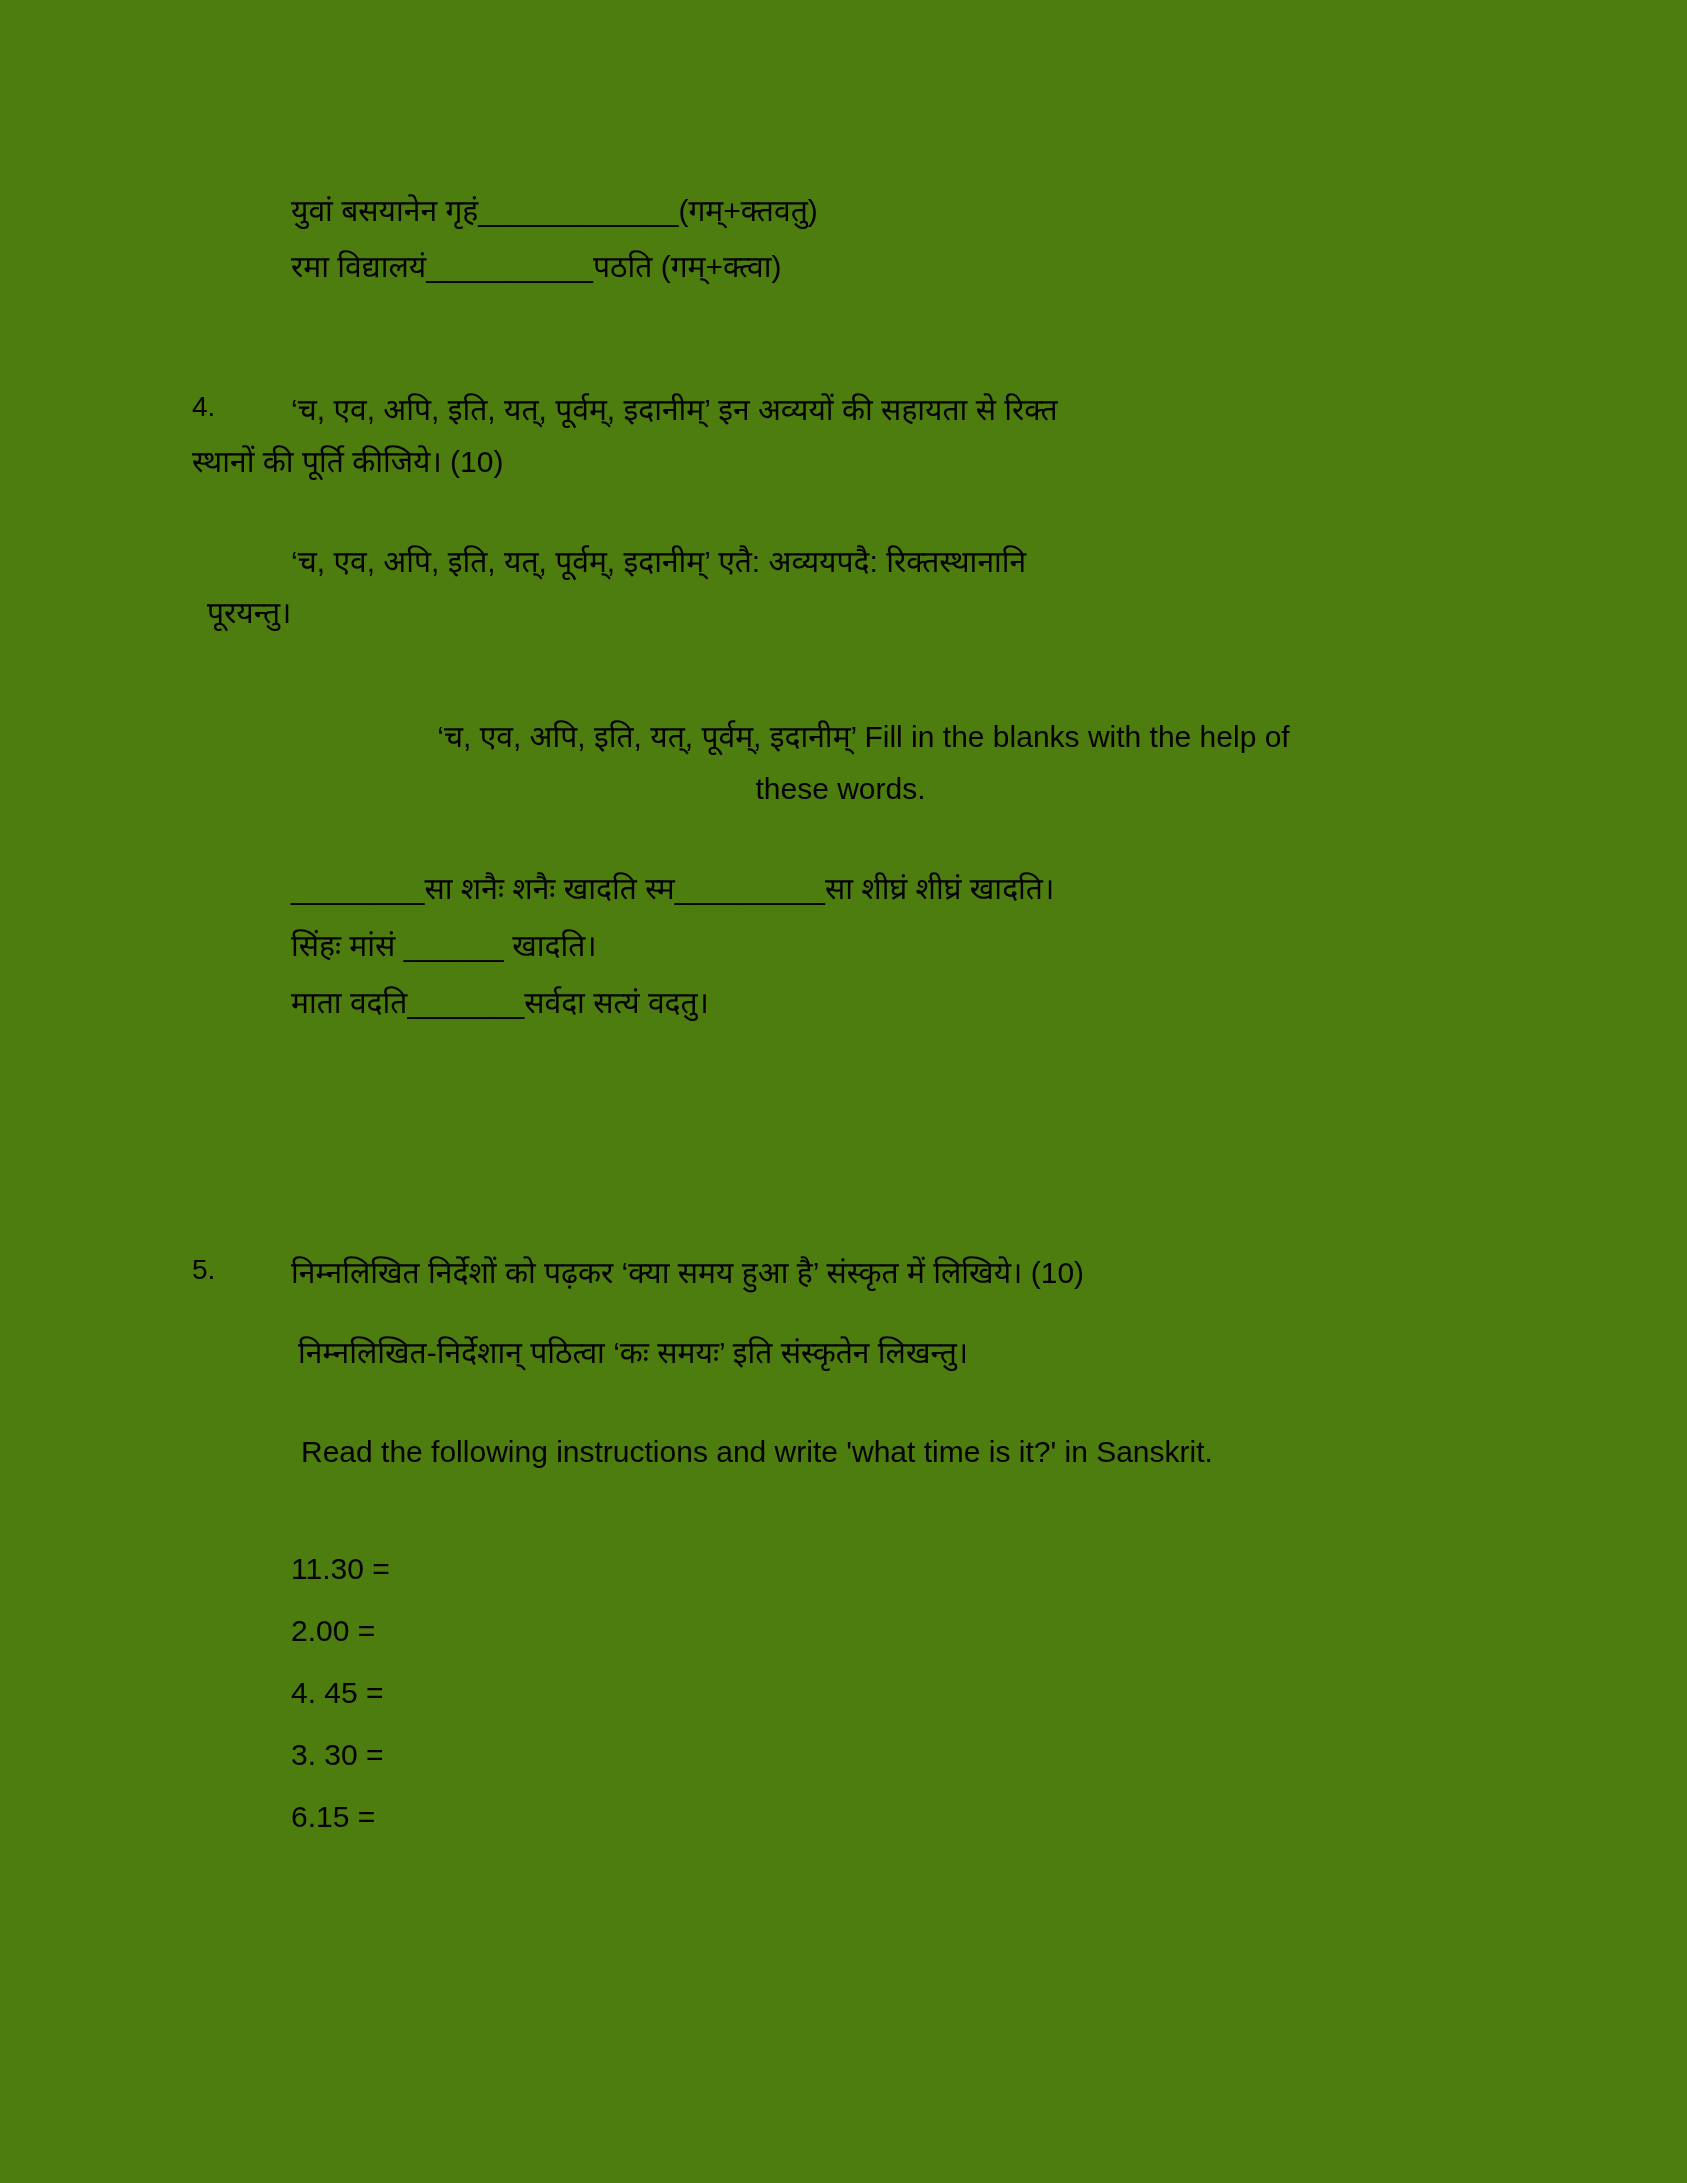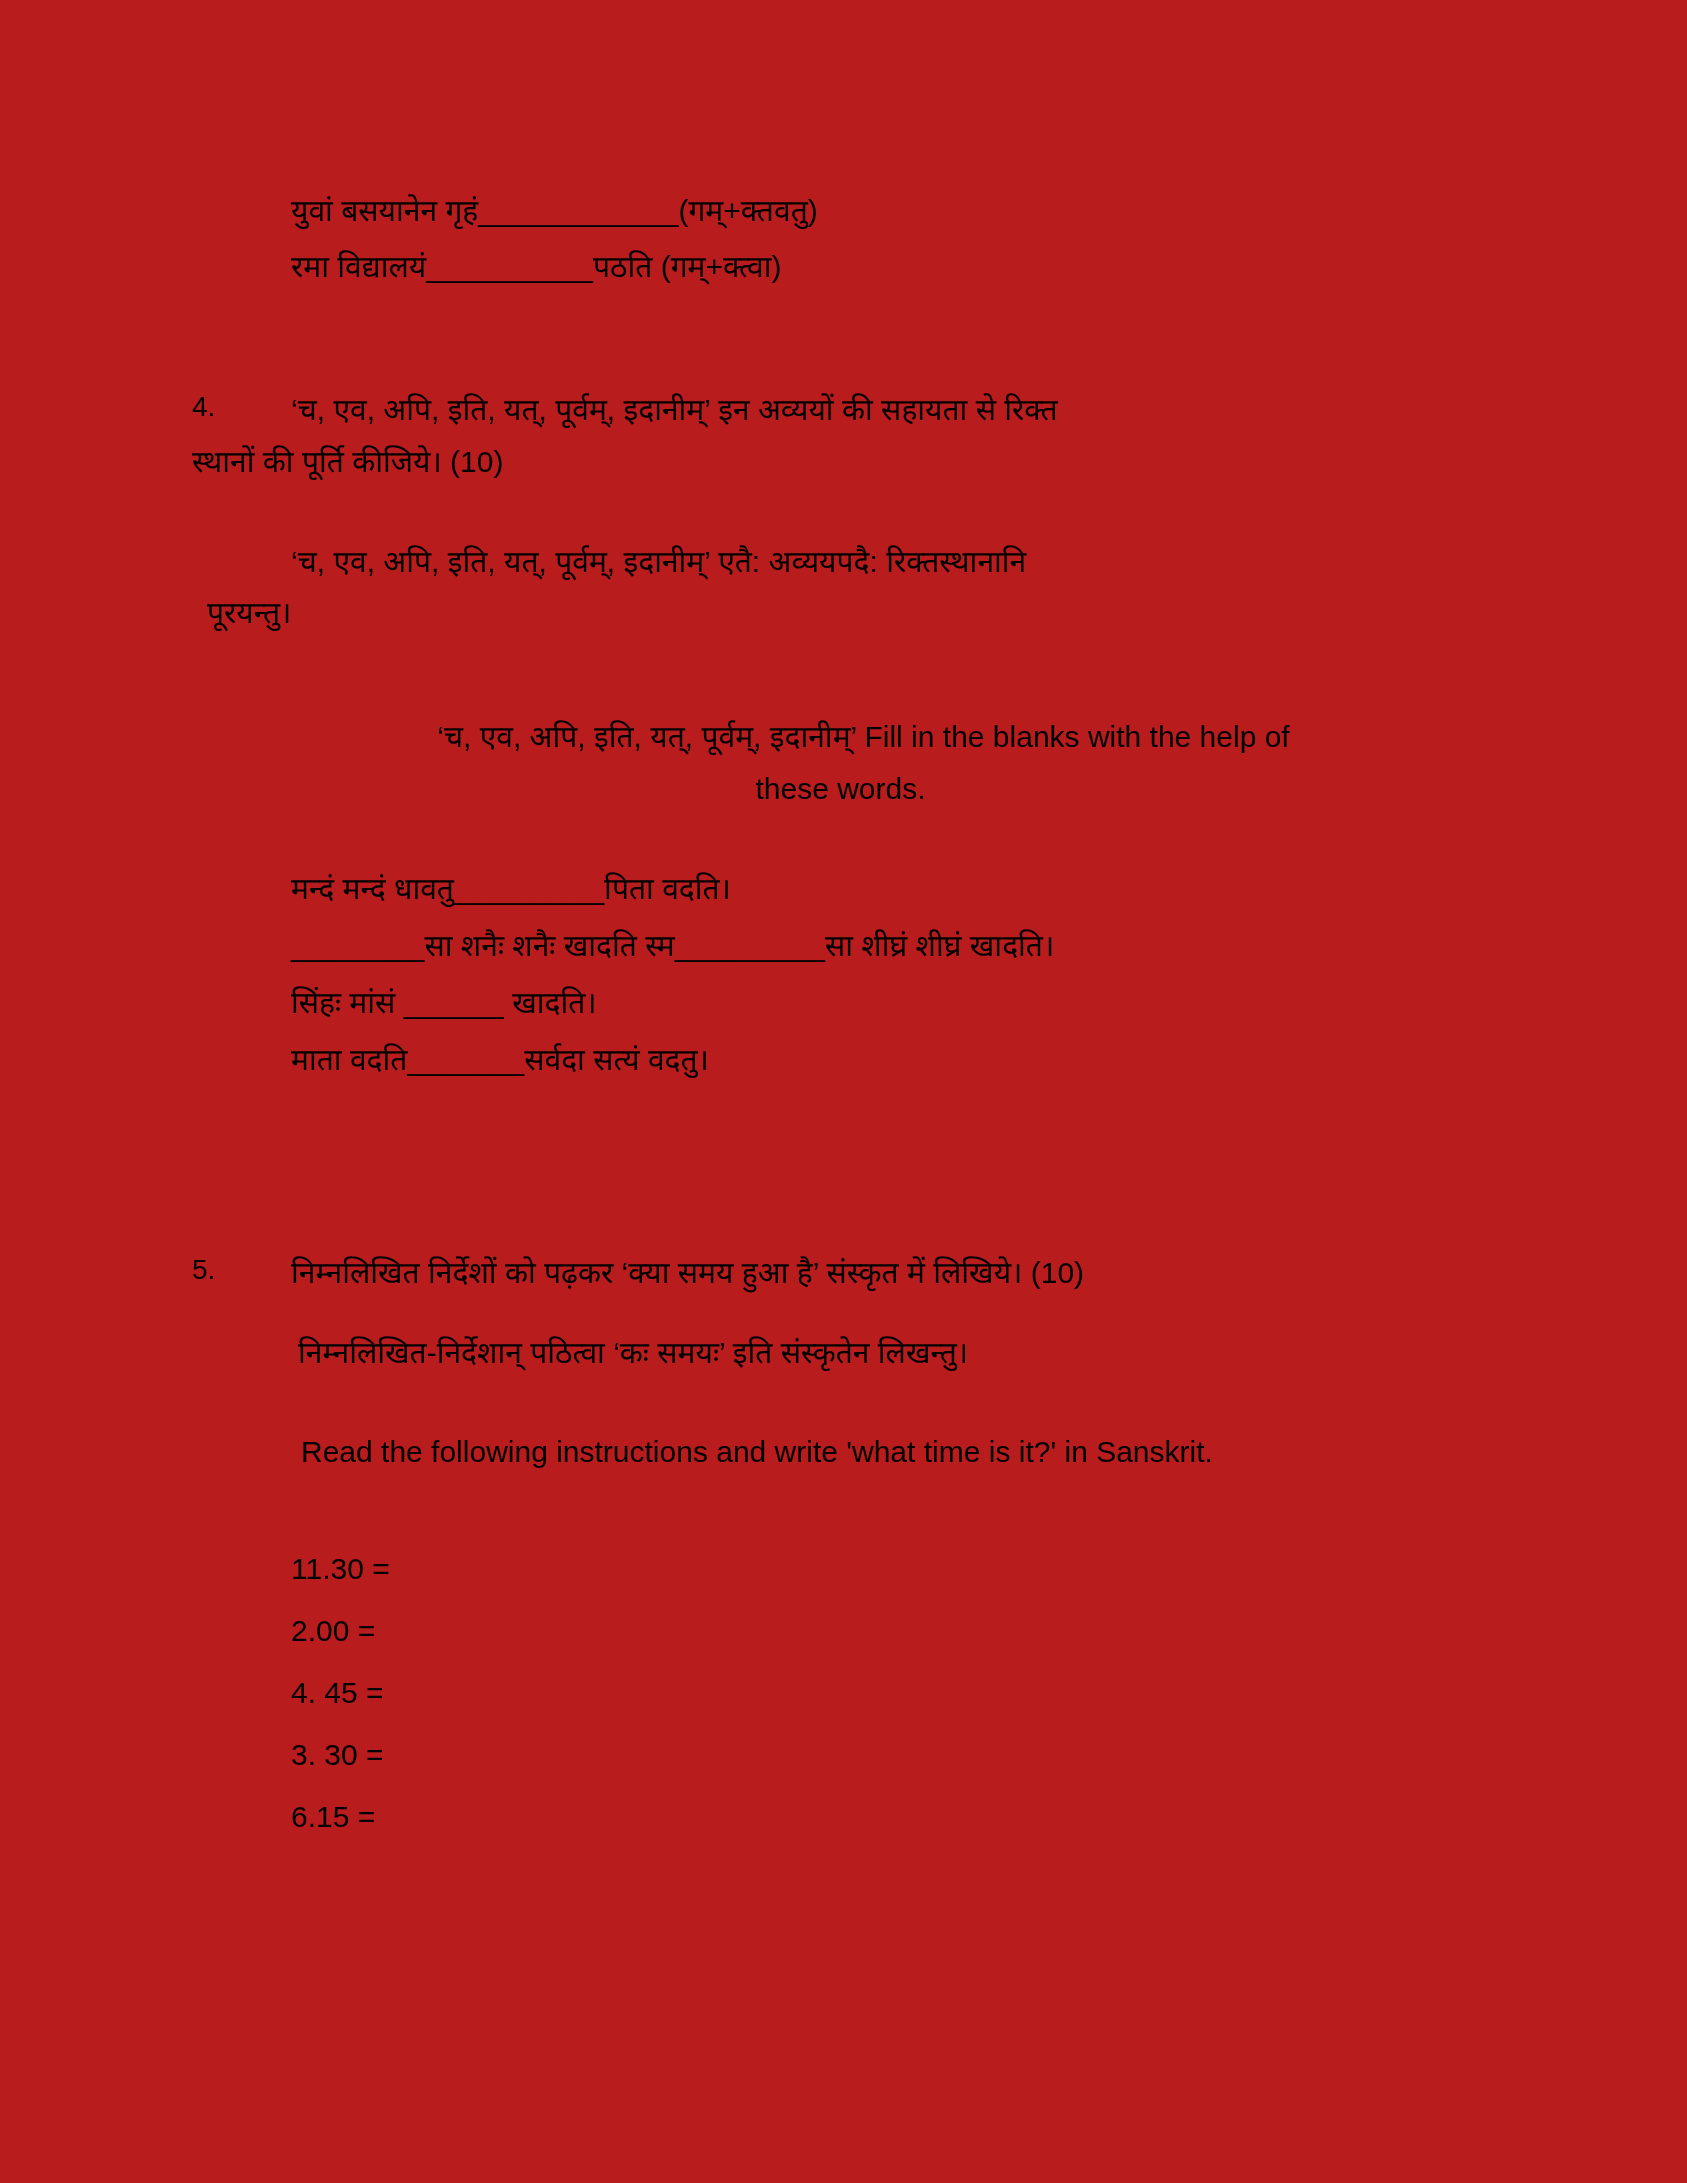--- a/index.html
+++ b/index.html
@@ -11,21 +11,21 @@
     width: 1687px;
     height: 2183px;
     font-family: "Liberation Sans", "DejaVu Sans", sans-serif;
     color: #000000;
     position: relative;
     overflow: hidden;
   }
   .page {
     position: absolute;
     inset: 0;
-    background: #b91c1c;
+    background: #4d7c0f;
   }
   .content {
     position: absolute;
     left: 0;
     top: 0;
     width: 1687px;
   }
   .dev {
     font-family: "Liberation Sans", "DejaVu Sans", sans-serif;
     font-size: 31px;
@@ -120,21 +120,20 @@
       <div class="qbody" style="left:0px; top:52px; width:1297px; text-align:left;">स्थानों   की पूर्ति कीजिये।  (10)</div>
     </div>
 
     <div class="indent-para" style="left:291px; top:536px; width:1138px;">‘च,  एव,  अपि,  इति,  यत्,  पूर्वम्,  इदानीम्’  एतै:  अव्ययपदै:  रिक्तस्थानानि</div>
     <div class="indent-para" style="left:207px; top:587px; width:1297px; text-align:left;">पूरयन्तु।</div>
 
     <div class="indent-para eng" style="left:298px; top:711px; width:1131px; text-align:center;">‘च, एव, अपि, इति, यत्, पूर्वम्, इदानीम्’ Fill in the blanks with the help of</div>
     <div class="indent-para eng" style="left:192px; top:763px; width:1297px; text-align:center;">these words.</div>
 
     <div class="blank-list" style="top:860px;">
-      <div class="row dev">मन्दं मन्दं धावतु_________पिता वदति।</div>
       <div class="row dev">________सा शनैः शनैः खादति स्म_________सा शीघ्रं शीघ्रं खादति।</div>
       <div class="row dev">सिंहः मांसं ______ खादति।</div>
       <div class="row dev">माता वदति_______सर्वदा सत्यं वदतु।</div>
     </div>
 
     <div class="qrow" style="left:192px; top:1247px; height:60px;">
       <div class="qnum">5.</div>
       <div class="qbody" style="left:99px; width:1204px; text-align:left;">निम्नलिखित निर्देशों को पढ़कर ‘क्या समय हुआ है’ संस्कृत में लिखिये।  (10)</div>
     </div>
 

